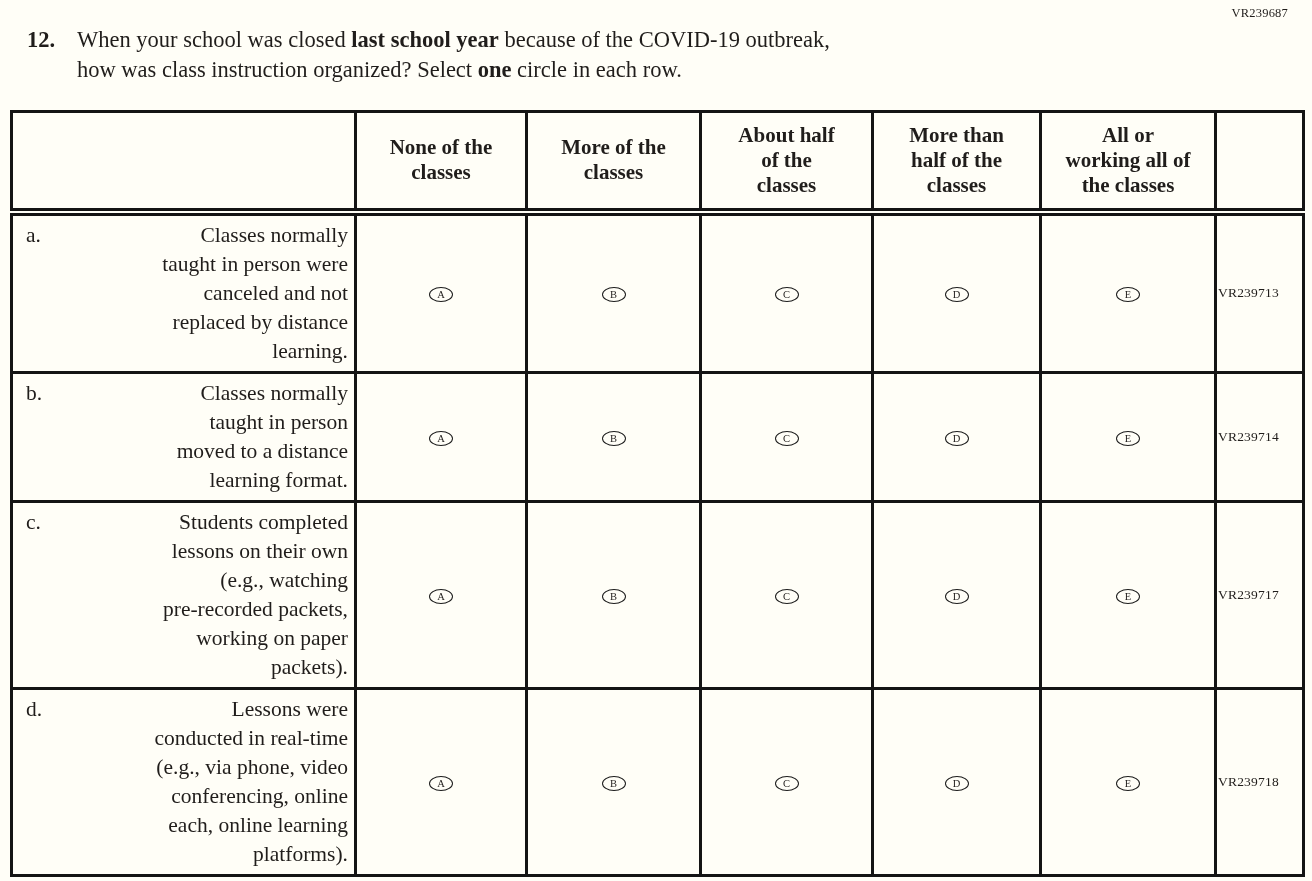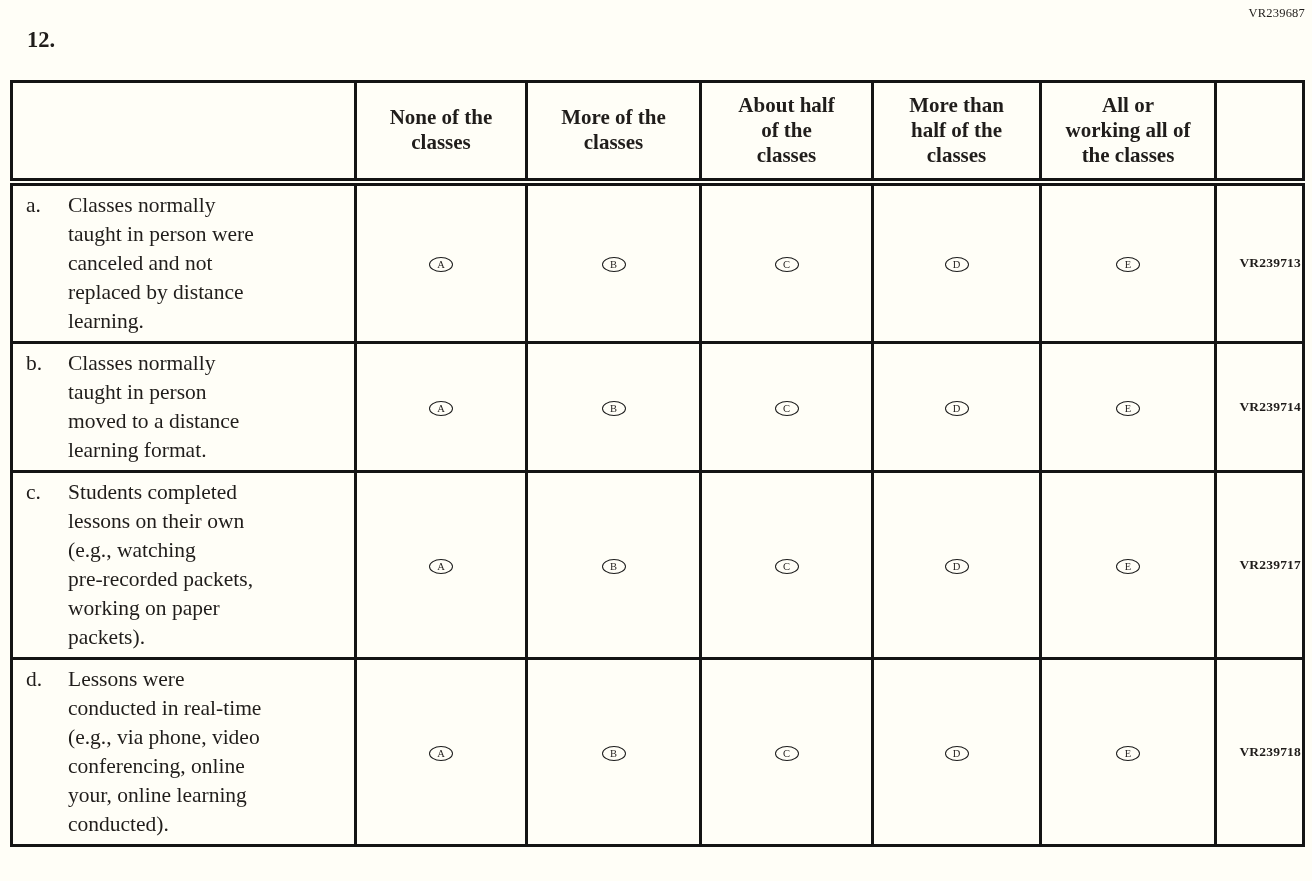--- a/index.html
+++ b/index.html
@@ -5,21 +5,21 @@
   html,body{margin:0;padding:0;}
   body{
     width:1312px;height:881px;
     background:#fffef7;
     color:#201d1b;
     font-family:"Liberation Serif","DejaVu Serif",serif;
     position:relative;
     overflow:hidden;
   }
   .form-code-top{
-    position:absolute;top:6px;right:7px;
+    position:absolute;top:6px;right:24px;
     font-size:12.5px;letter-spacing:0.2px;
   }
   .question{
     display:flex;
     margin:25px 4px 0 27px;
   }
   .q-num{
     font-weight:bold;font-size:22.5px;line-height:30px;
     width:50px;flex:0 0 50px;
   }
@@ -49,49 +49,56 @@
   tbody tr.row-b{height:125px;}
   tbody tr.row-c{height:180px;}
   tbody tr.row-d{height:178px;}
   td.stmt{
     vertical-align:top;
     position:relative;
     padding:5px 6px 5px 55px;
     font-size:21.5px;line-height:29px;
   }
   .row-letter{position:absolute;left:13px;top:5px;}
-  .tline{display:block;}
+  .tline{display:block;text-align:right;}
   td.opt{text-align:center;vertical-align:middle;}
   .bubble{
     display:inline-block;
     width:24px;height:15px;
     border:1.5px solid #1c1c1c;
     border-radius:50%;
     font-size:10.5px;line-height:14.5px;
     text-align:center;
     font-family:"Liberation Serif",serif;
     cursor:pointer;
     box-sizing:border-box;
   }
   td.vr{
     font-size:13.5px;
-    text-align:right;vertical-align:middle;
+    text-align:left;vertical-align:middle;
     letter-spacing:0.2px;
-    font-weight:bold;
   }
 </style>
 </head>
 <body>
 
 <div>
 
   <div class="form-code-top">VR239687</div>
 
   <div class="question">
     <div class="q-num">12.</div>
+    <div class="q-text">
+      <span>When your school was closed</span>
+      <b>last school year</b>
+      <span>because of the COVID-19 outbreak,</span><br>
+      <span>how was class instruction organized? Select</span>
+      <b>one</b>
+      <span>circle in each row.</span>
+    </div>
   </div>
 
   <table class="grid">
     <colgroup>
       <col style="width:344px">
       <col style="width:171px">
       <col style="width:174px">
       <col style="width:172px">
       <col style="width:168px">
       <col style="width:175px">
@@ -175,22 +182,22 @@
         <td class="opt"><span class="bubble">E</span></td>
         <td class="vr">VR239717</td>
       </tr>
       <tr class="row-d">
         <td class="stmt">
           <span class="row-letter">d.</span>
           <span class="tline">Lessons were</span>
           <span class="tline">conducted in real-time</span>
           <span class="tline">(e.g., via phone, video</span>
           <span class="tline">conferencing, online</span>
-          <span class="tline">your, online learning</span>
-          <span class="tline">conducted).</span>
+          <span class="tline">each, online learning</span>
+          <span class="tline">platforms).</span>
         </td>
         <td class="opt"><span class="bubble">A</span></td>
         <td class="opt"><span class="bubble">B</span></td>
         <td class="opt"><span class="bubble">C</span></td>
         <td class="opt"><span class="bubble">D</span></td>
         <td class="opt"><span class="bubble">E</span></td>
         <td class="vr">VR239718</td>
       </tr>
     </tbody>
   </table>

